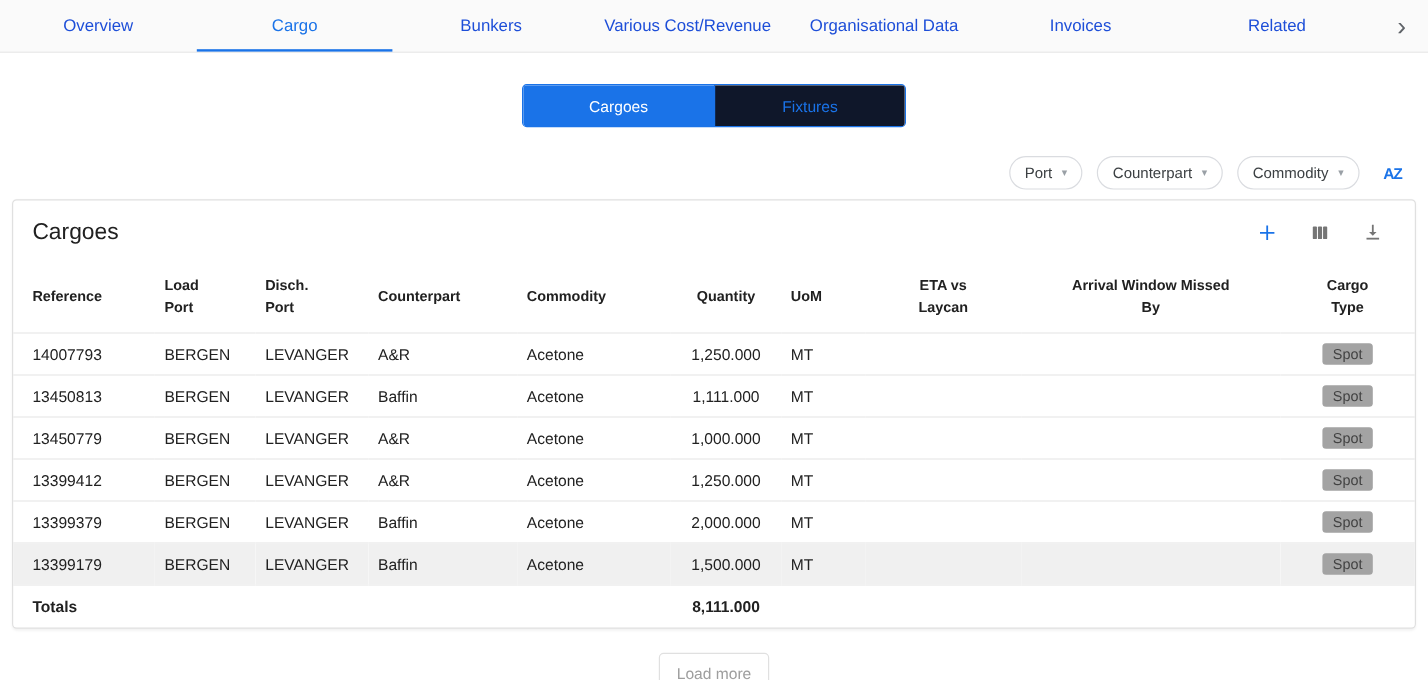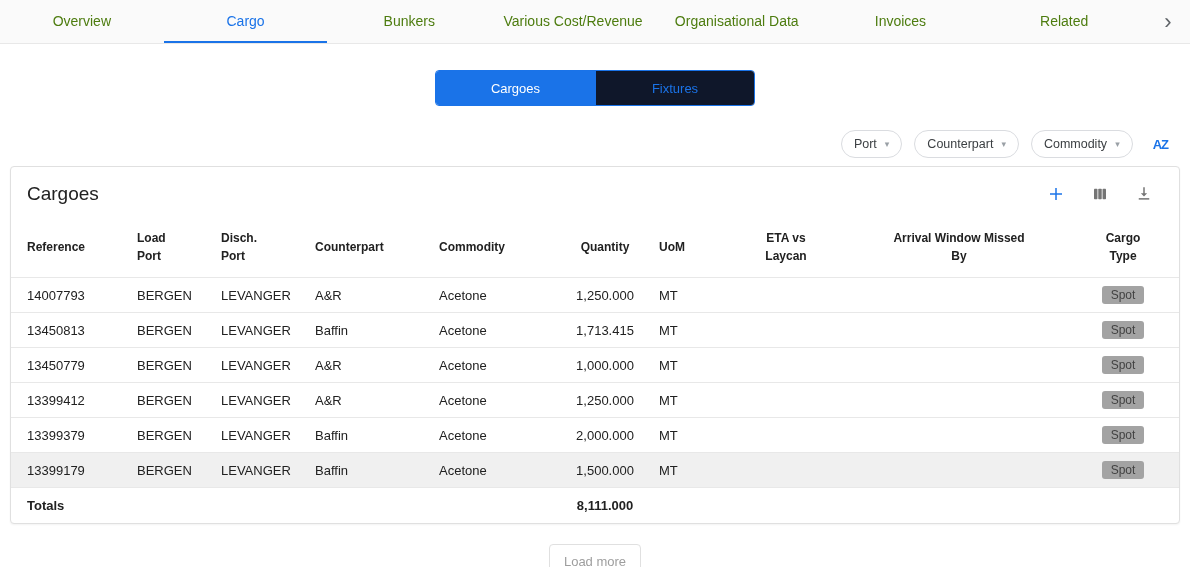--- a/index.html
+++ b/index.html
@@ -19,21 +19,21 @@
     height: 44px;
     background: #fafafa;
     border-bottom: 1px solid #e8e8e8;
   }
   .nav-tab {
     flex: 1;
     display: flex;
     align-items: center;
     justify-content: center;
     font-size: 14px;
-    color: #4d7c0f;
+    color: #1d4ed8;
     cursor: pointer;
     border-bottom: 2px solid transparent;
     white-space: nowrap;
   }
   .nav-tab.active { color: #1a73e8; border-bottom-color: #1a73e8; }
   .nav-chevron {
     width: 44px;
     display: flex;
     align-items: center;
     justify-content: center;
@@ -299,21 +299,21 @@
           <td class="al-center"></td>
           <td class="al-center"></td>
           <td class="al-center"><span class="badge">Spot</span></td>
         </tr>
         <tr>
           <td class="">13450813</td>
           <td class="">BERGEN</td>
           <td class="">LEVANGER</td>
           <td class="">Baffin</td>
           <td class="">Acetone</td>
-          <td class="al-right">1,713.415</td>
+          <td class="al-right">1,111.000</td>
           <td class="">MT</td>
           <td class="al-center"></td>
           <td class="al-center"></td>
           <td class="al-center"><span class="badge">Spot</span></td>
         </tr>
         <tr>
           <td class="">13450779</td>
           <td class="">BERGEN</td>
           <td class="">LEVANGER</td>
           <td class="">A&amp;R</td>

